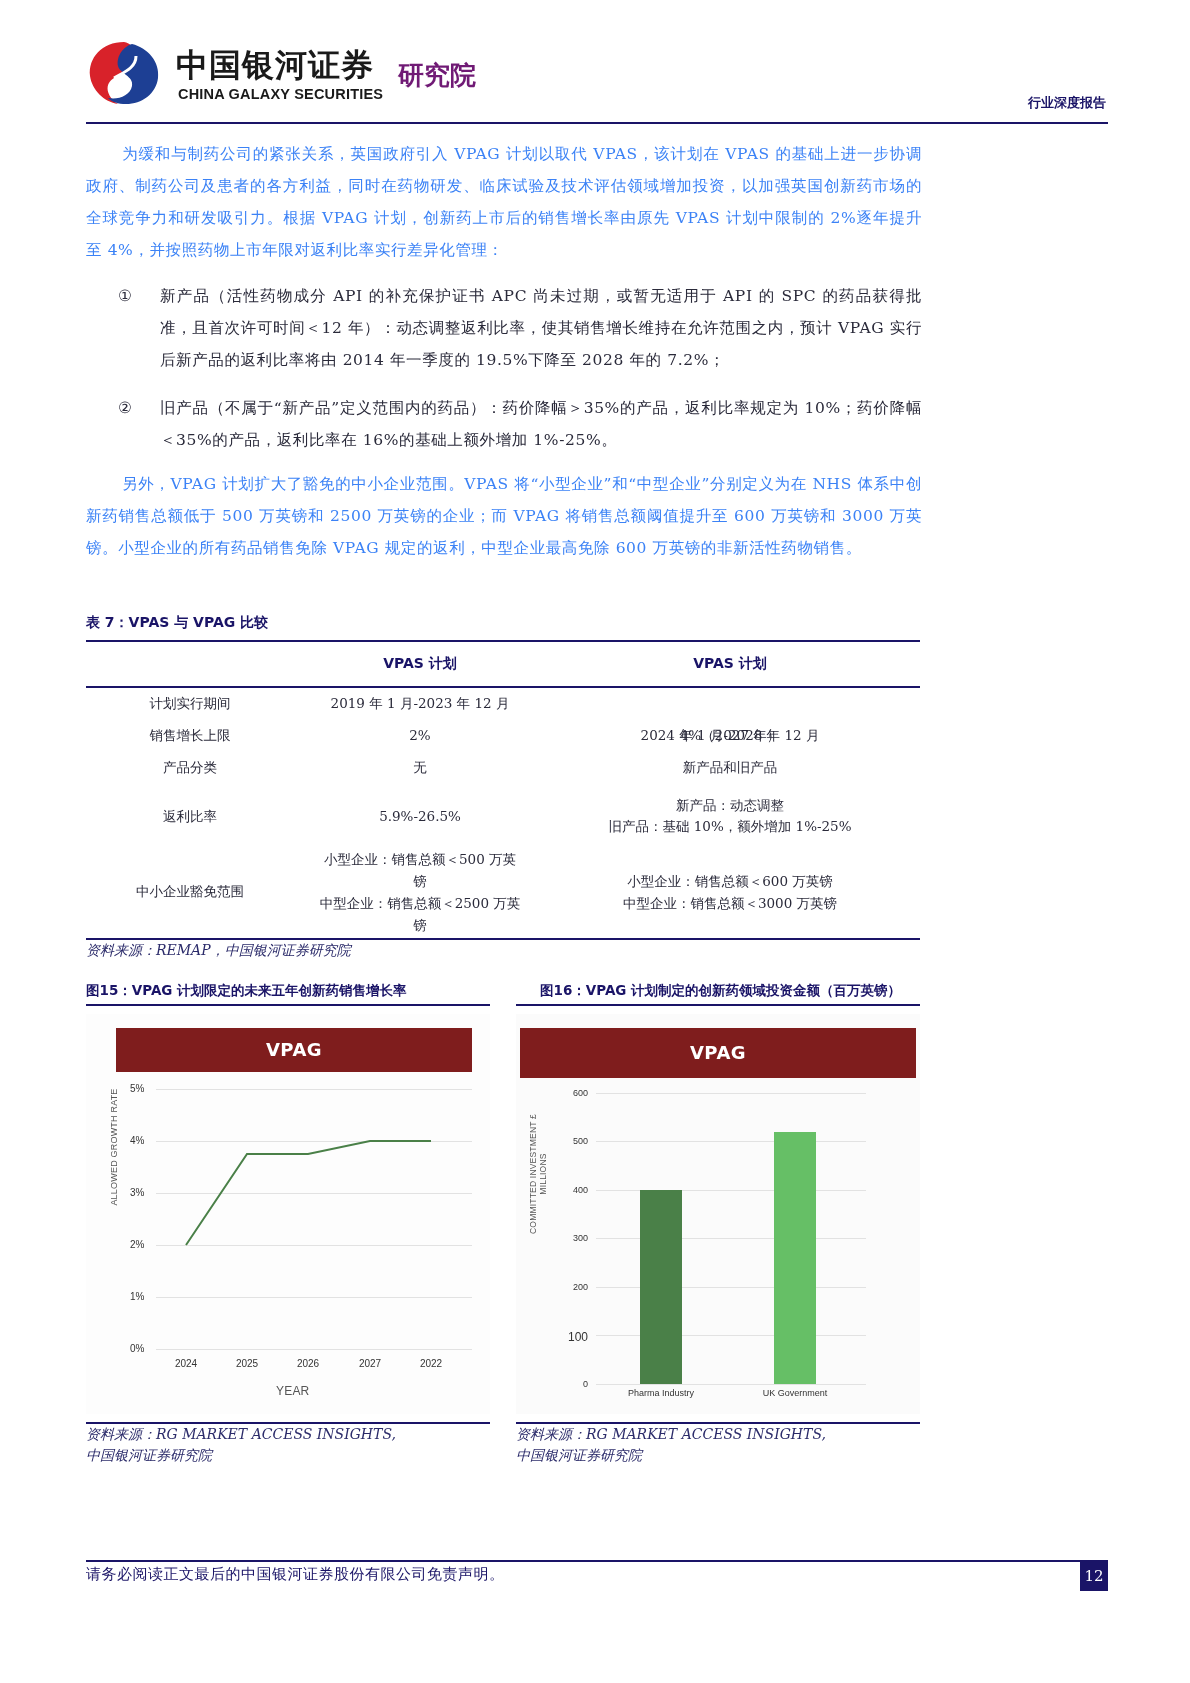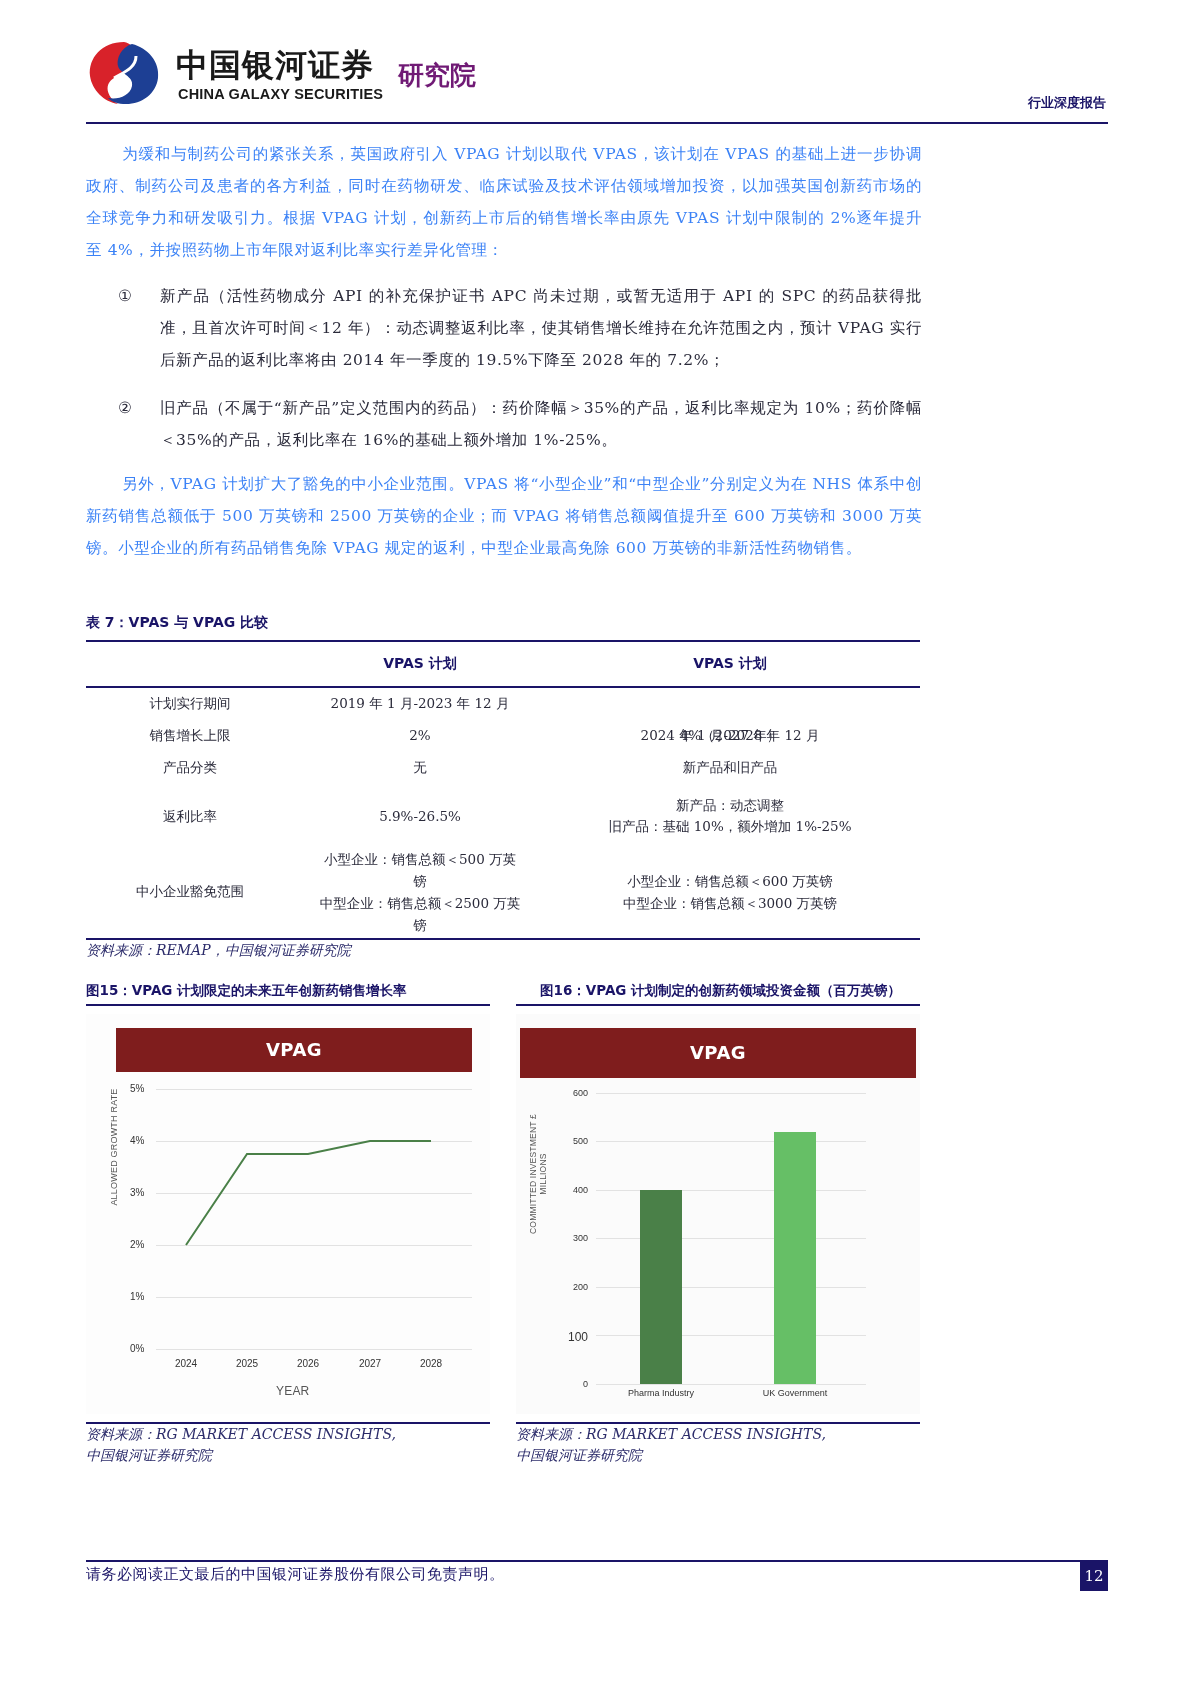--- a/index.html
+++ b/index.html
@@ -123,21 +123,21 @@
   <div class="abs grid" style="left:70px; top:335px; width:316px;"></div>
 
   <svg class="abs" style="left:0; top:0;" width="404" height="400">
     <polyline points="100,231 161,140 222,140 284,127 345,127" fill="none" stroke="#4a8048" stroke-width="2"></polyline>
   </svg>
 
   <div class="abs tick" style="left:85px; top:344px; width:30px; text-align:center;">2024</div>
   <div class="abs tick" style="left:146px; top:344px; width:30px; text-align:center;">2025</div>
   <div class="abs tick" style="left:207px; top:344px; width:30px; text-align:center;">2026</div>
   <div class="abs tick" style="left:269px; top:344px; width:30px; text-align:center;">2027</div>
-  <div class="abs tick" style="left:330px; top:344px; width:30px; text-align:center;">2028</div>
+  <div class="abs tick" style="left:330px; top:344px; width:30px; text-align:center;">2022</div>
   <div class="abs axis-title" style="left:190px; top:370px; font-size:12px;">YEAR</div>
 </div>
 
 <div class="abs" style="left:86px; top:1422px; width:404px; height:1.5px; background:#1a1467;"></div>
 <div class="abs src" style="left:86px; top:1424px;">资料来源：RG MARKET ACCESS INSIGHTS,</div>
 <div class="abs src" style="left:86px; top:1445px;">中国银河证券研究院</div>
 
 <div class="abs fig-caption" style="left:516px; top:982px;margin-left:24px;">图16：VPAG 计划制定的创新药领域投资金额（百万英镑）</div>
 <div class="abs rule-thick" style="left:516px; top:1004px; width:404px; height:1.5px;"></div>
 

